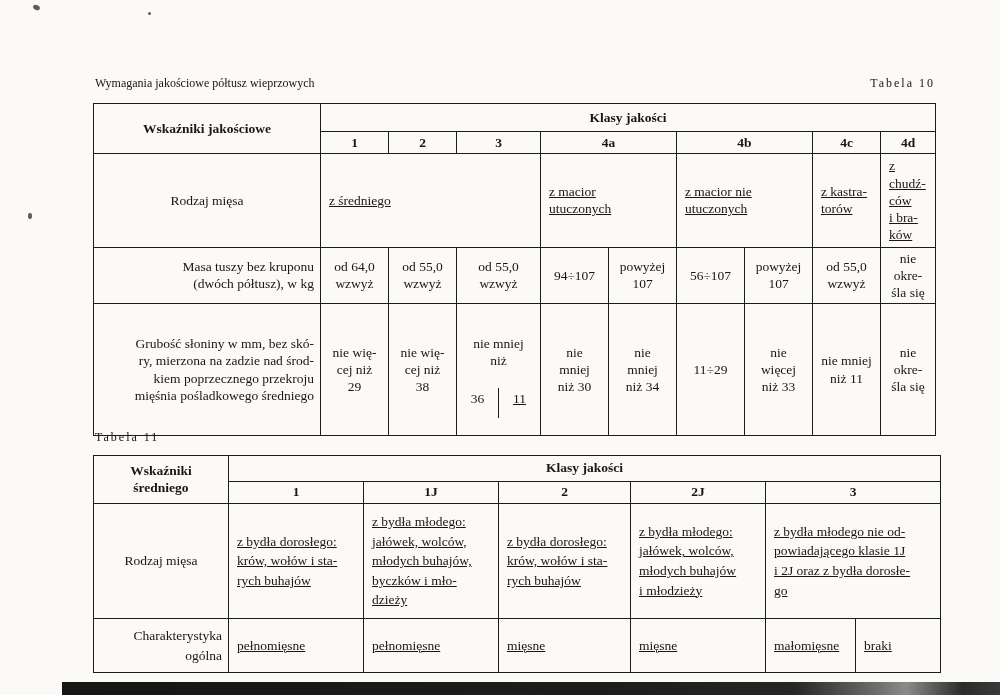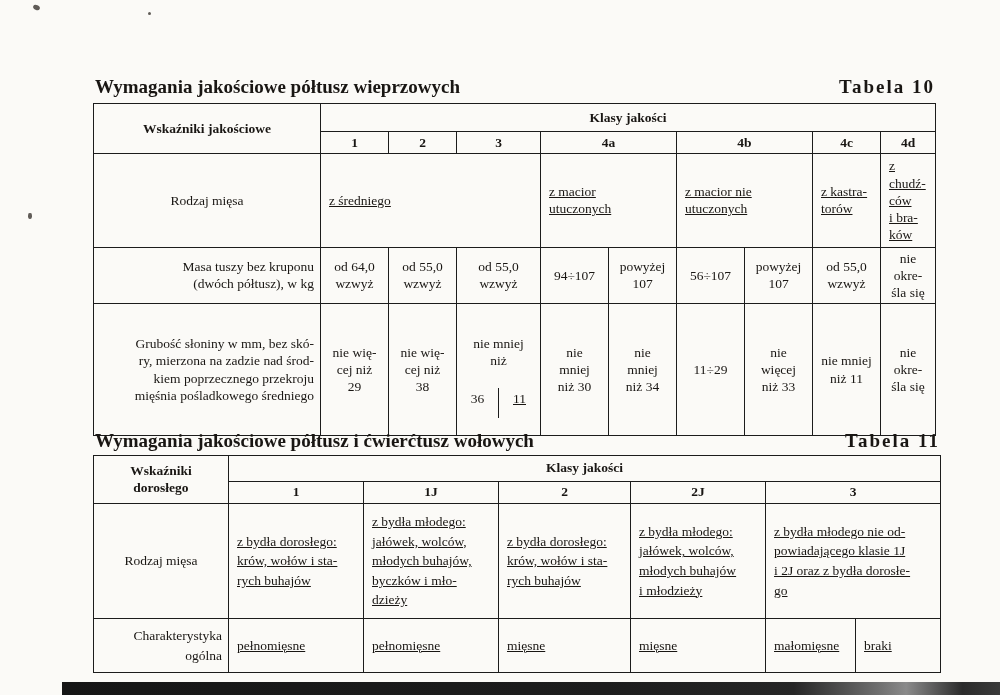--- a/index.html
+++ b/index.html
@@ -8,21 +8,21 @@
     font-family:"Liberation Serif","DejaVu Serif",serif;
     color:#191613;
     background:#ffffff;
   }
   .page {
     position:relative; width:1000px; height:695px;
     background:#fbfaf7; overflow:hidden;
   }
   .title-row {
     position:absolute; display:flex; justify-content:space-between;
-    align-items:flex-end; font-weight:bold; font-size:19px;
+    align-items:flex-end; font-weight:normal; font-size:12px;
   }
   .tabela { letter-spacing:2px; }
   table {
     position:absolute; border-collapse:collapse; table-layout:fixed;
     background:transparent;
   }
   td {
     border:1px solid #1c1c1c;
     font-size:13.5px; line-height:1.28;
     vertical-align:middle; text-align:center;
@@ -165,38 +165,37 @@
 niż 33</td>
         <td>nie mniej
 niż 11</td>
         <td>nie okre-
 śla się</td>
       </tr>
     </tbody>
   </table>
 
   <div class="title-row" style="left:95px;top:430px;width:845px">
-    <span>Wymagania jakościowe półtusz i ćwierćtusz wołowych</span>
     <span class="tabela">Tabela 11</span>
   </div>
 
   <table class="t11" style="left:93px;top:455px;width:847px">
     <colgroup>
       <col style="width:135px">
         <col style="width:135px">
         <col style="width:135px">
         <col style="width:132px">
       <col style="width:135px">
         <col style="width:90px">
         <col style="width:85px">
     </colgroup>
     <tbody>
       <tr class="hdr" style="height:26px">
         <td rowspan="2" class="bold">Wskaźniki
-dorosłego</td>
+średniego</td>
         <td colspan="6" class="bold">Klasy jakości</td>
       </tr>
       <tr class="num" style="height:22px">
         <td>1</td>
         <td>1J</td>
         <td>2</td>
         <td>2J</td>
         <td colspan="2">3</td>
       </tr>
       <tr style="height:115px">

